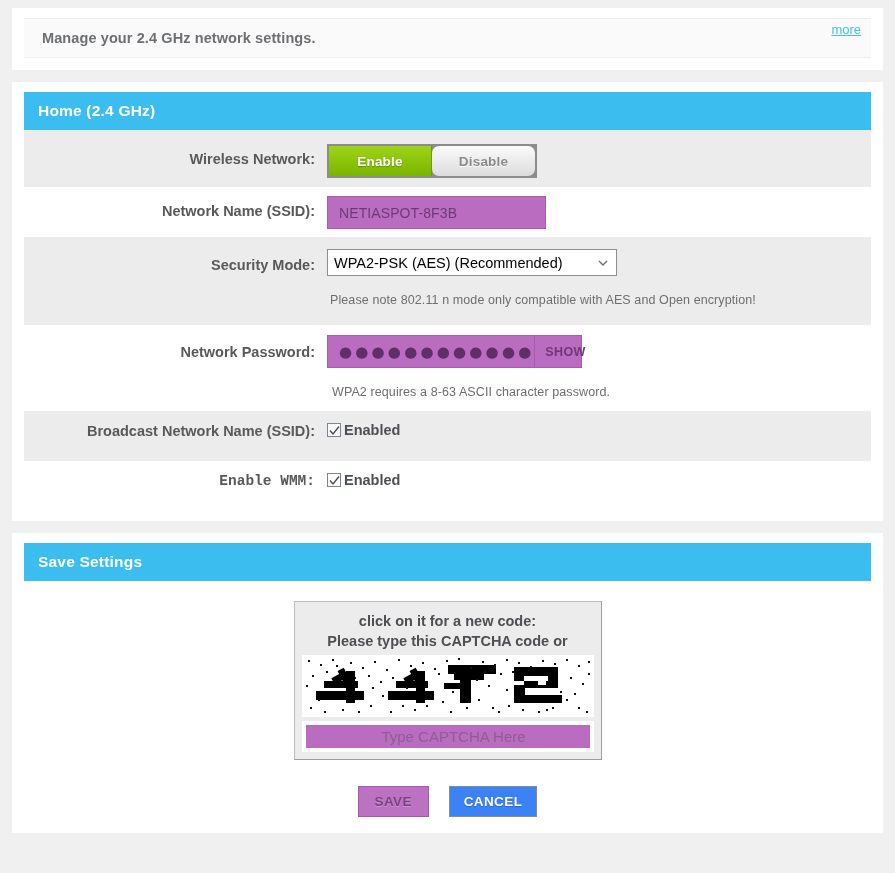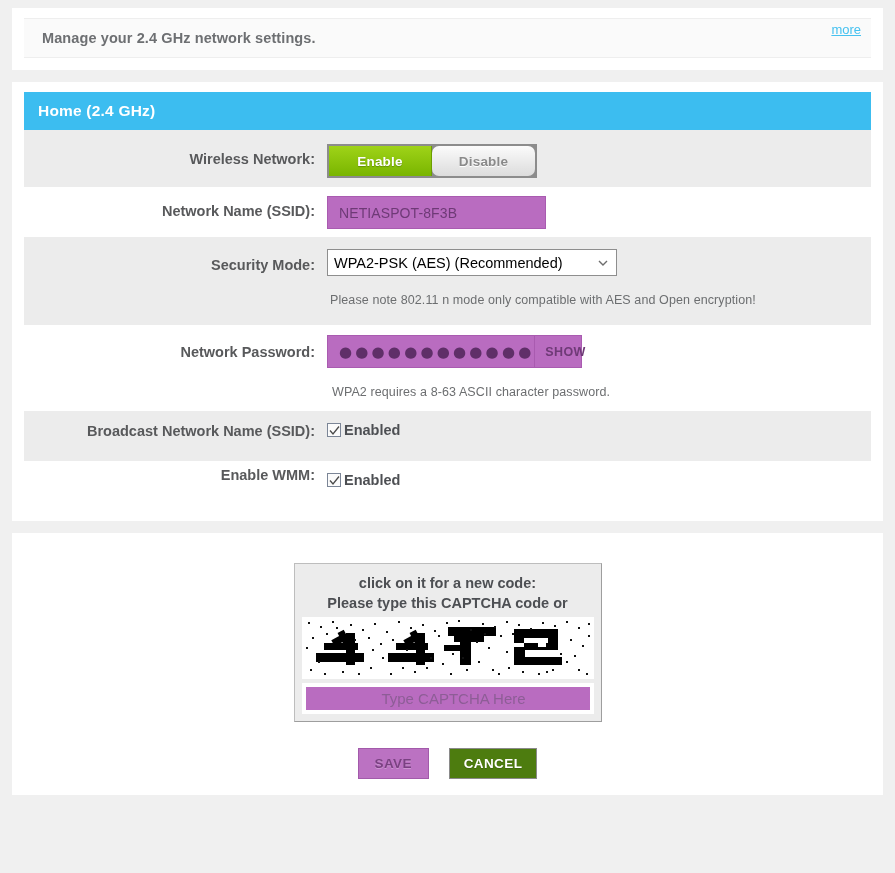--- a/index.html
+++ b/index.html
@@ -108,21 +108,21 @@
 
   .rw-password { height: 86px; }
   .rw-password .row-label { padding-top: 20px; }
   .rw-password .row-field { padding-top: 10px; }
 
   .rw-broadcast { height: 38px; }
   .rw-broadcast .row-label { padding-top: 13px; }
   .rw-broadcast .row-field { padding-top: 11px; }
 
   .rw-wmm { height: 48px; }
-  .rw-wmm .row-label { padding-top: 7px; }
+  .rw-wmm .row-label { padding-top: 13px; font-family: Liberation Mono, monospace; }
   .rw-wmm .row-field { padding-top: 11px; }
 
   
   .toggle {
     display: inline-flex;
     border: 2px solid #8c8c8c;
     background: #8c8c8c;
     width: 210px;
     height: 34px;
   }
@@ -323,21 +323,21 @@
     letter-spacing: .4px;
     padding: 0 14px;
   }
   .btn-save {
     background: #bb72c2;
     border: 1px solid #a25aaa;
     color: #7a4182;
     text-shadow: 0 1px 0 rgba(255,255,255,.25);
   }
   .btn-cancel {
-    background: #4d7c0f;
+    background: #3b82f6;
     border: 1px solid #8a8a8a;
     color: #ffffff;
     text-shadow: 0 1px 1px rgba(0,0,0,.2);
   }
 </style>
 </head>
 <body>
 
 <div class="page">
 
@@ -425,20 +425,23 @@
             <span class="cb-label">Enabled</span>
           </div>
         </div>
       </div>
 
     </div>
   </div>
 
   <div class="save-panel">
 
+    <div class="panel-header">
+      <span class="panel-header-title">Save Settings</span>
+    </div>
 
     <div class="captcha-area">
       <div class="captcha-box">
         <div class="captcha-title">
           <div>click on it for a new code:</div>
           <div>Please type this CAPTCHA code or</div>
         </div>
 
         <div class="captcha-img">
           <svg width="292" height="62" viewBox="0 0 292 62">

